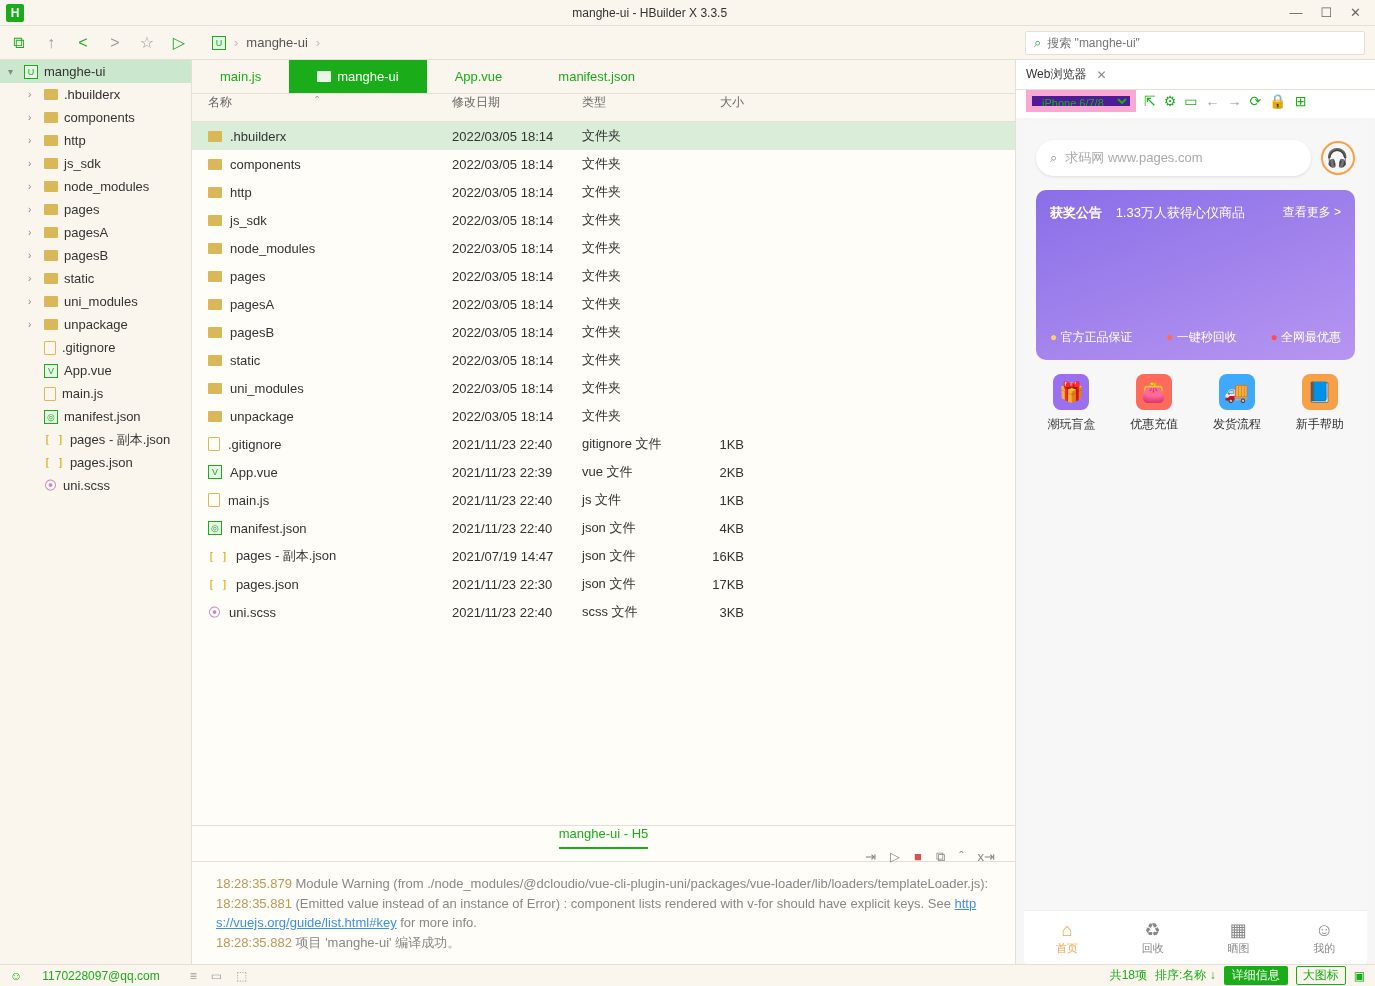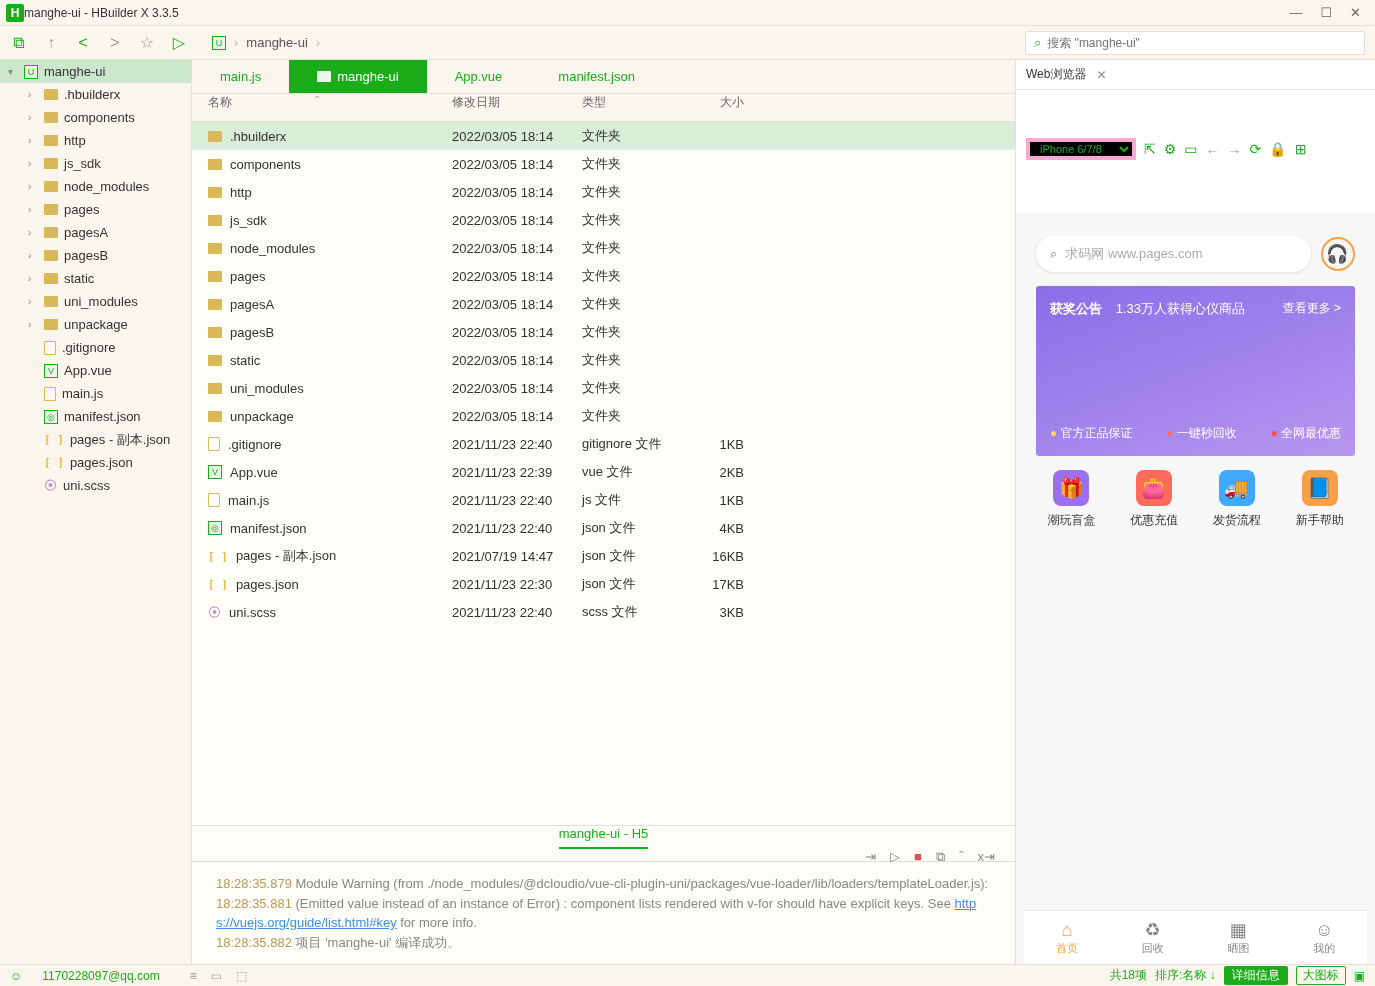--- a/index.html
+++ b/index.html
@@ -1,20 +1,20 @@
 <!DOCTYPE html>
 <html><head>
 <meta charset="utf-8">
 <style>
 * { margin:0; padding:0; box-sizing:border-box; font-family:"Microsoft YaHei",sans-serif; }
 html,body { width:1375px; height:986px; overflow:hidden; background:#faf6ed; font-size:13px; color:#333; }
 .titlebar { height:26px; display:flex; align-items:center; background:#faf6ed; border-bottom:1px solid #e5e0d5; padding-left:6px; }
 .titlebar .logo { width:18px; height:18px; background:#1aad19; color:#fff; font-weight:bold; display:flex; align-items:center; justify-content:center; border-radius:2px; font-size:12px; }
 .menubar-item { padding:0 8px; font-size:12px; cursor:pointer; }
-.title-spacer { flex:1; font-size:12px; }
+.title-spacer { flex:1; text-align:center; font-size:12px; }
 .winbtns { display:flex; gap:18px; padding:0 14px; color:#666; }
 .toolbar { height:34px; display:flex; align-items:center; background:#faf6ed; border-bottom:1px solid #e5e0d5; padding:0 10px; gap:14px; }
 .tb-icon { width:18px; height:18px; display:flex; align-items:center; justify-content:center; color:#999; cursor:pointer; font-size:16px; }
 .tb-icon.green { color:#1aad19; }
 .breadcrumb { display:flex; align-items:center; gap:8px; margin-left:10px; font-size:13px; color:#555; }
 .search-box { margin-left:auto; display:flex; align-items:center; border:1px solid #e5e0d5; background:#fff; height:24px; width:340px; padding:0 8px; border-radius:2px; }
 .search-box input { border:none; outline:none; font-size:12px; flex:1; }
 .main { display:flex; height:calc(100% - 26px - 34px - 22px); }
 .sidebar { width:192px; background:#faf6ed; border-right:1px solid #e5e0d5; overflow:auto; }
 .tree-item { display:flex; align-items:center; height:23px; padding-left:8px; cursor:pointer; font-size:13px; gap:6px; }
@@ -39,35 +39,35 @@
 .file-row { display:flex; height:28px; align-items:center; font-size:13px; }
 .file-row.selected { background:#d9edd9; }
 .file-row .col-name { display:flex; align-items:center; gap:8px; }
 .console-wrap { border-top:1px solid #e5e0d5; background:#fffdf7; }
 .console-head { display:flex; align-items:center; height:36px; padding:0 20px; border-bottom:1px solid #e5e0d5;flex-direction:column; }
 .console-tab { color:#1aad19; font-size:13px; border-bottom:2px solid #1aad19; padding-bottom:6px; }
 .console-actions { margin-left:auto; display:flex; gap:14px; color:#888; }
 .console-body { font-family:Consolas,monospace; font-size:13px; padding:12px 24px; line-height:1.5; color:#888; white-space:pre-wrap; word-break:break-all; max-height:130px; overflow:hidden; }
 .console-body .ts { color:#b89a5a; }
 .console-body a { color:#3b8eea; text-decoration:underline; }
-.preview { width:360px; background:#fff; border-left:1px solid #e5e0d5; display:flex; flex-direction:column;gap:48px; }
+.preview { width:360px; background:#fff; border-left:1px solid #e5e0d5; display:flex; flex-direction:column; }
 .preview-head { height:30px; display:flex; align-items:center; padding:0 10px; border-bottom:1px solid #e5e0d5; font-size:12px; }
 .close-x { margin-left:10px; color:#888; cursor:pointer; }
 .url-row { padding:6px 10px; }
 .url-row input { width:100%; border:1px solid #ddd; height:24px; padding:0 6px; font-size:12px; }
 .device-row { display:flex; align-items:center; padding:0 10px 6px; gap:8px; color:#1aad19; }
-.device-select { border:4px solid #f9a8d4; color:#1aad19; background:#000000; font-size:11px; height:22px; padding:0 6px; width:110px; }
+.device-select { border:6px solid #f9a8d4; color:#1aad19; background:#4c1d95; font-size:11px; height:22px; padding:0 6px; width:110px; }
 .device-row .pi { cursor:pointer; font-size:14px; }
 .device-row .pi.gray { color:#999; }
 .phone-viewport { flex:1; background:#f6f6f6; display:flex; flex-direction:column; align-items:center; padding:8px 8px 0; }
 .phone-inner { width:100%; flex:1; background:#f7f7f7; display:flex; flex-direction:column; overflow:hidden; border-radius:4px; }
 .app-search { margin:14px 12px; display:flex; align-items:center; gap:10px; }
 .app-search .bar { flex:1; background:#fff; border-radius:20px; height:36px; display:flex; align-items:center; padding:0 14px; color:#aaa; font-size:13px; box-shadow:0 1px 3px rgba(0,0,0,0.1); }
 .cs-icon { width:34px; height:34px; border:2px solid #f7a048; border-radius:50%; display:flex; align-items:center; justify-content:center; color:#f7a048; font-size:18px; }
-.banner { margin:0 12px; height:170px; background:linear-gradient(160deg,#8a6ee8,#b796f0); border-radius:3px; color:#fff; padding:14px; position:relative; }
+.banner { margin:0 12px; height:170px; background:linear-gradient(160deg,#8a6ee8,#b796f0); border-radius:10px; color:#fff; padding:14px; position:relative; }
 .banner .tag { font-weight:bold; }
 .banner .more { position:absolute; top:14px; right:14px; font-size:12px; }
 .banner .foot { position:absolute; bottom:14px; left:14px; right:14px; display:flex; justify-content:space-between; font-size:12px;margin-top:8px; }
 .banner .foot span::before { content:"● "; color:#ffd257; }
 .banner .foot span:nth-child(2)::before { color:#ff6b5a; }
 .banner .foot span:nth-child(3)::before { color:#ff4d4d; }
 .grid4 { display:flex; justify-content:space-around; margin:14px 6px; }
 .gcell { text-align:center; font-size:12px; }
 .gcell .ic { width:36px; height:36px; border-radius:8px; margin:0 auto 6px; display:flex; align-items:center; justify-content:center; font-size:20px; color:#fff; }
 .recommend { margin:8px 14px; font-size:14px; font-weight:bold; }

